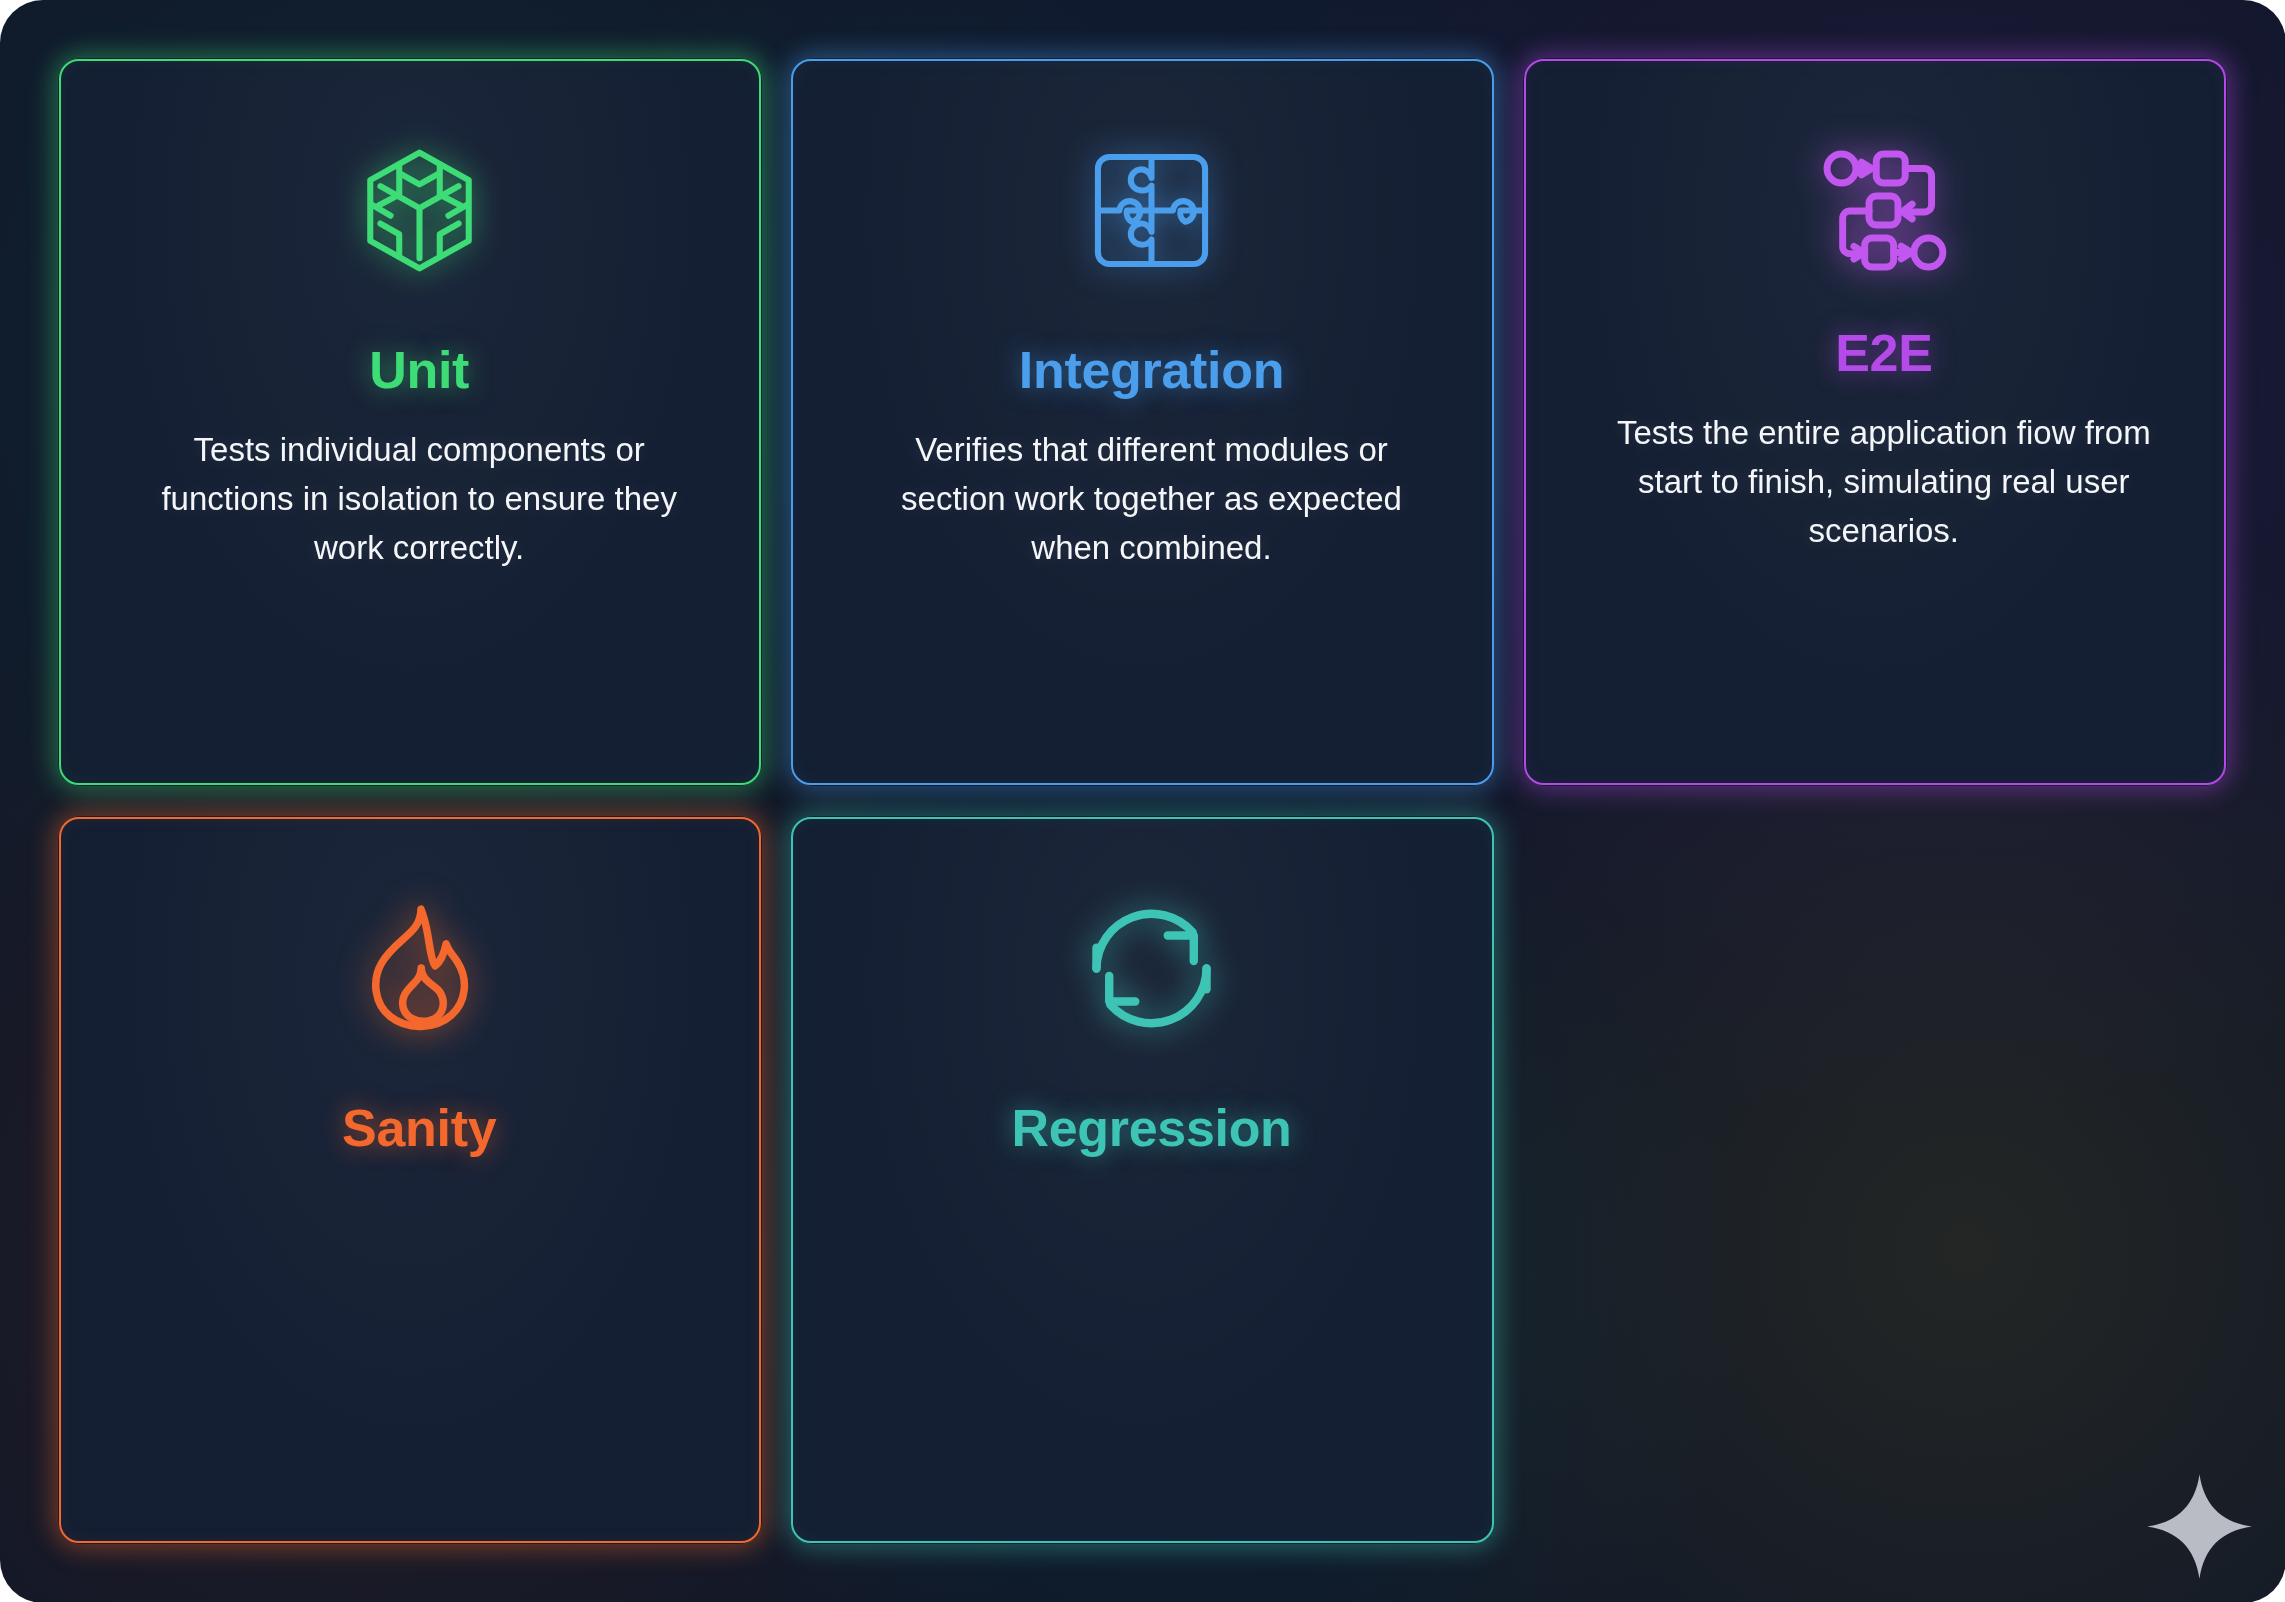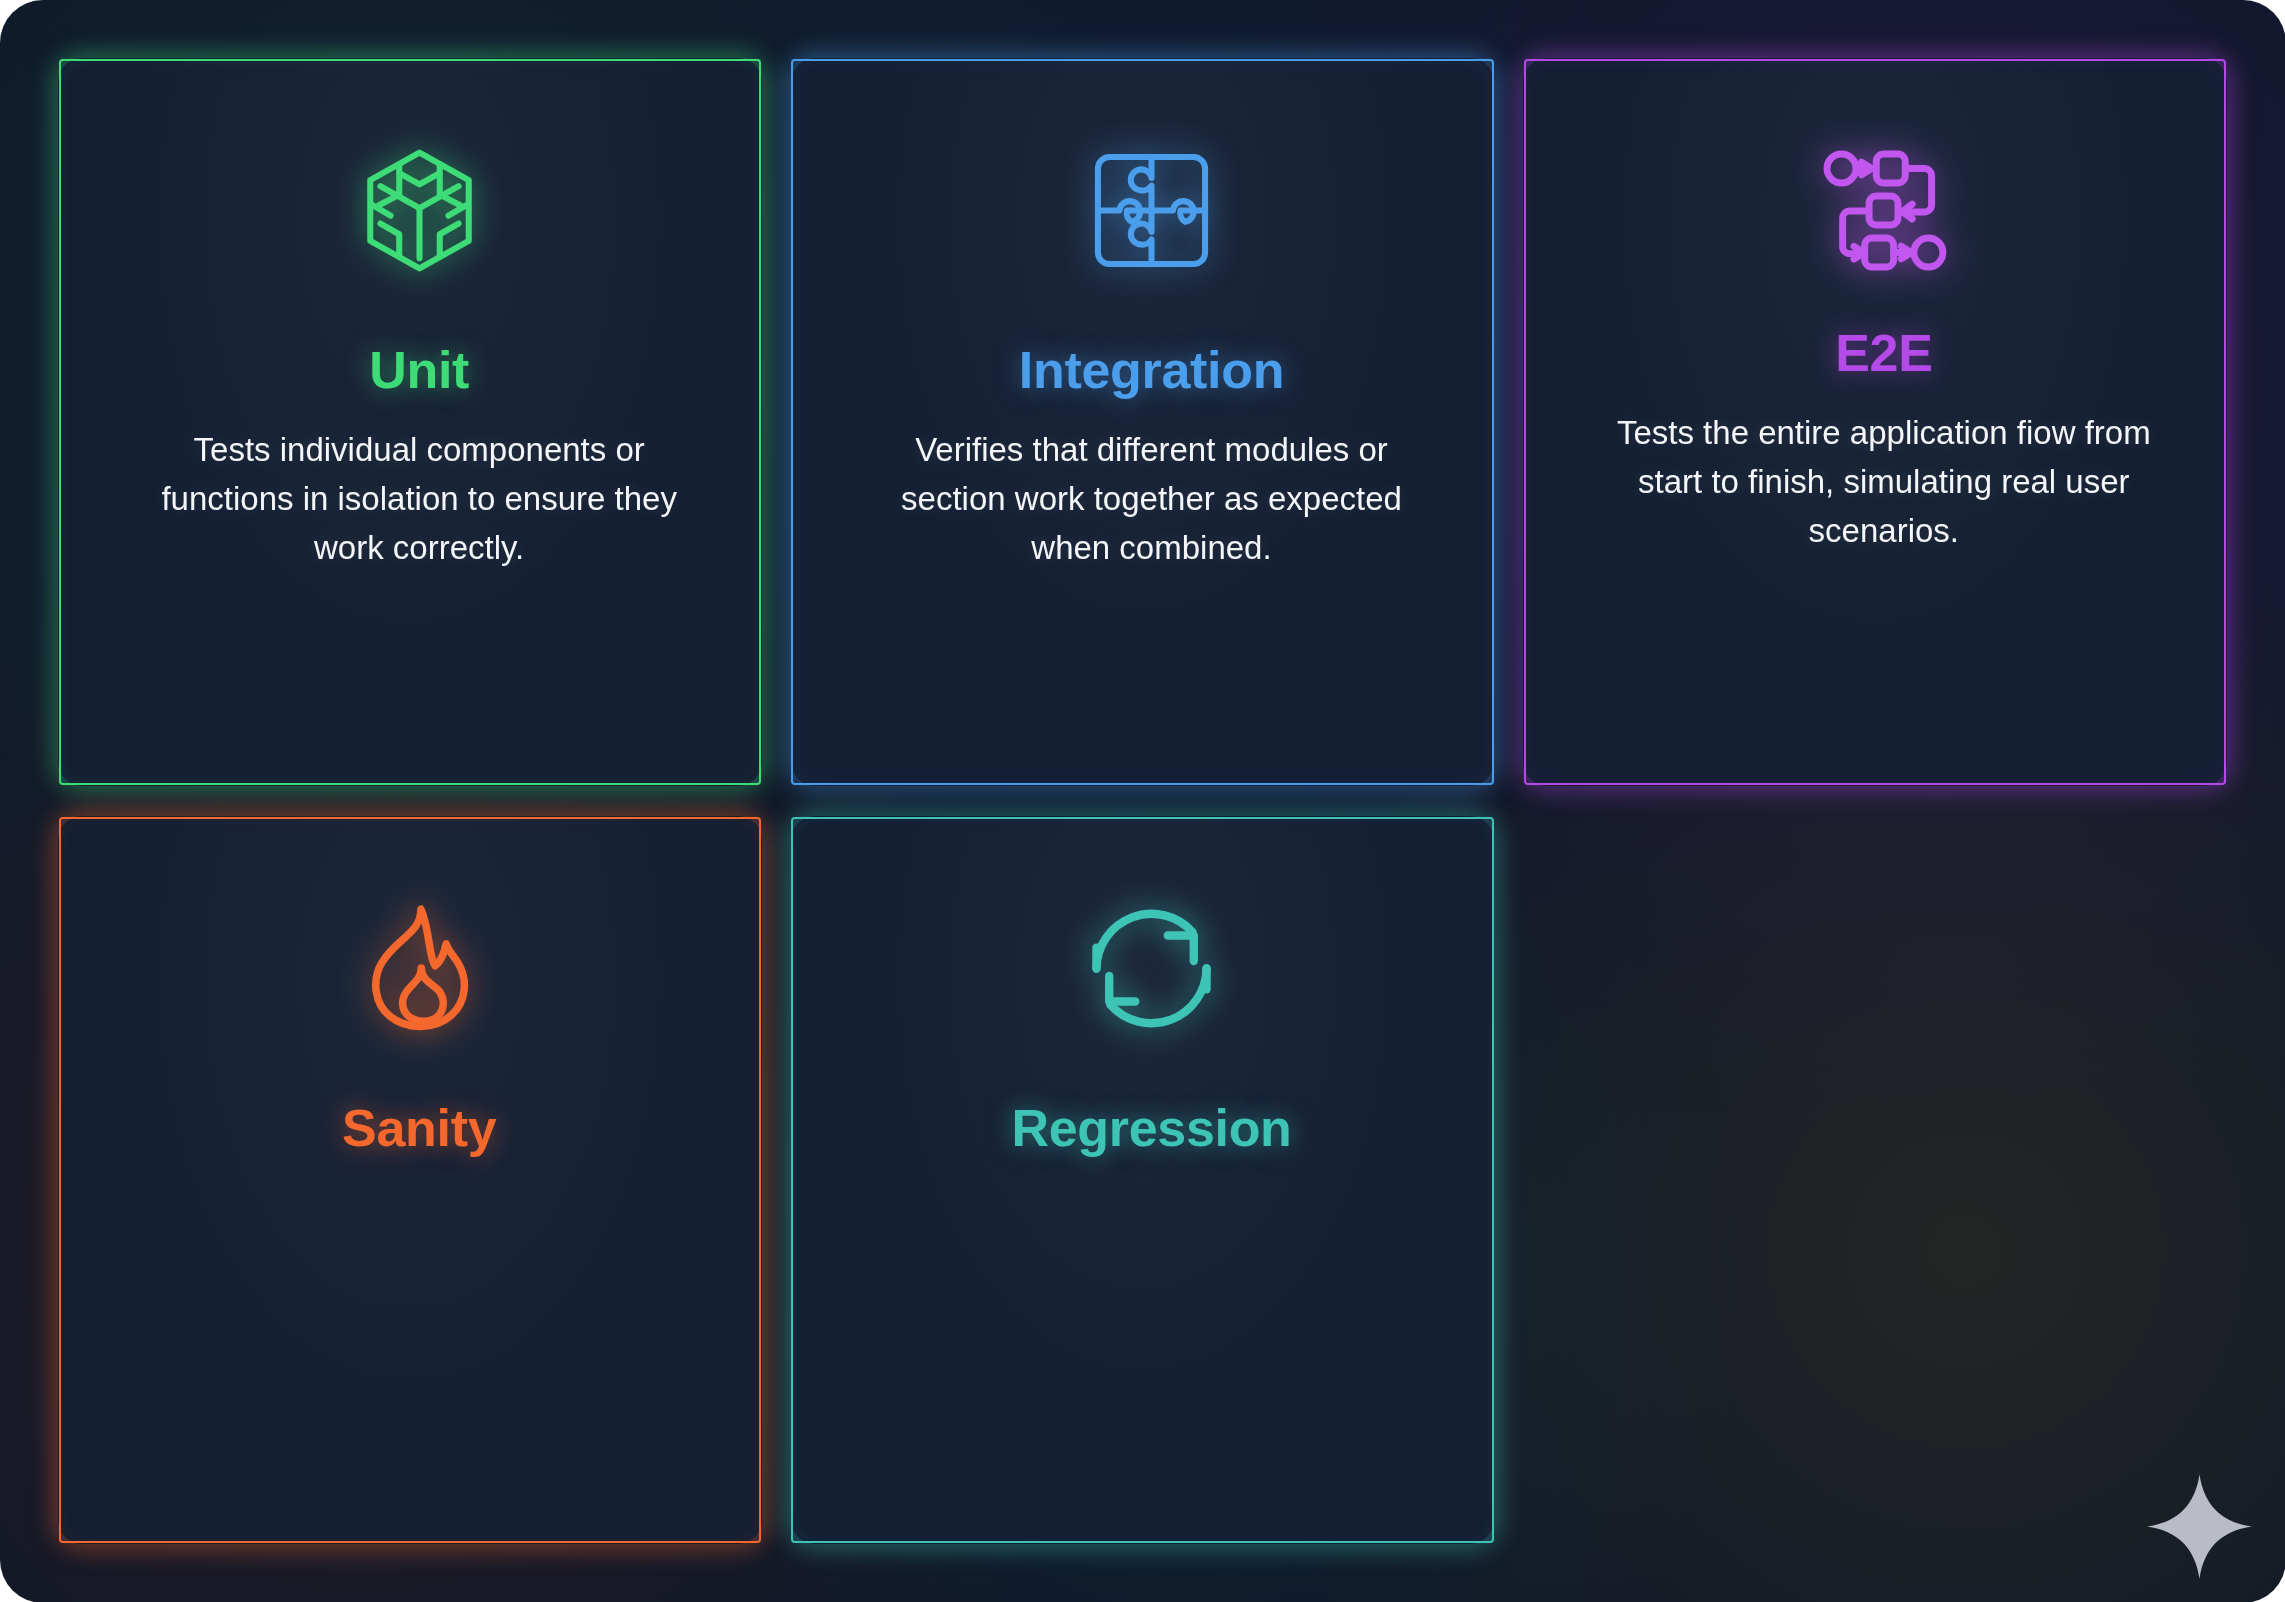--- a/index.html
+++ b/index.html
@@ -39,21 +39,21 @@
     height: 1484px;
     display: grid;
     grid-template-columns: repeat(3, 1fr);
     grid-template-rows: repeat(2, 1fr);
     column-gap: 30px;
     row-gap: 32px;
   }
 
   .card {
     position: relative;
-    border-radius: 4px;
+    border-radius: 20px;
     border: 2.8px solid #888;
     background:
       radial-gradient(ellipse at 50% 22%, rgba(255,255,255,0.035) 0%, rgba(255,255,255,0) 60%),
       #141f33;
     box-sizing: border-box;
     padding: 43px 17px 0 35px;
     display: flex;
     flex-direction: column;
     align-items: center;
   }

